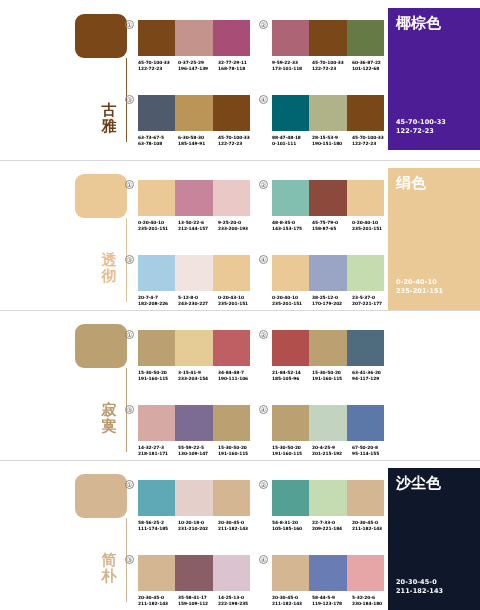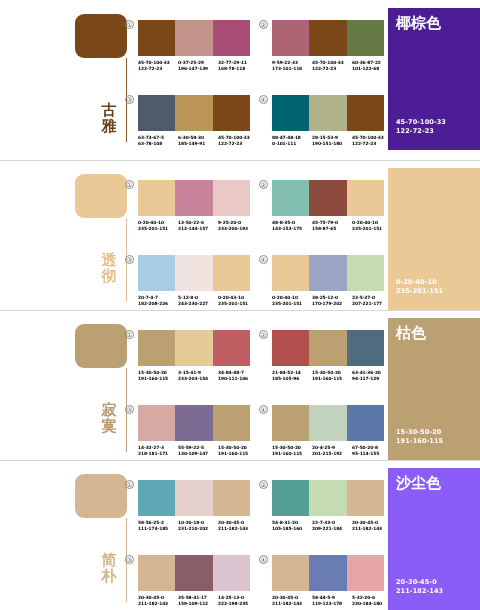--- a/index.html
+++ b/index.html
@@ -274,20 +274,21 @@
             <div class="cmyk">38-25-12-0</div>
             <div class="rgb">170-179-202</div>
           </div>
           <div class="col">
             <div class="cmyk">23-5-37-0</div>
             <div class="rgb">207-221-177</div>
           </div>
         </div>
       </div>
       <div class="name-panel" style="background: rgb(235, 201, 151);">
+        <div class="cname" style="color: rgb(255, 255, 255);">绢色</div>
         <div class="vals">
           <div style="color: rgb(255, 255, 255);">0-20-40-10</div>
           <div style="color: rgb(255, 255, 255);">235-201-151</div>
         </div>
       </div>
     </div>
     <div class="section" id="sec2" style="position: absolute; left: 0px; top: 310px; height: 150px;">
       <div class="big-swatch" style="background: rgb(187, 160, 114);"></div>
       <div class="vline" style="background: rgb(191, 161, 120);"></div>
       <div class="theme-label" style="color: rgb(185, 154, 109); top: 92px;">
@@ -375,27 +376,20 @@
           <div class="col">
             <div class="cmyk">20-4-25-9</div>
             <div class="rgb">201-215-192</div>
           </div>
           <div class="col">
             <div class="cmyk">67-50-20-8</div>
             <div class="rgb">95-114-155</div>
           </div>
         </div>
       </div>
-      <div class="name-panel" style="background: rgb(187, 160, 114);">
-        <div class="cname" style="color: rgb(255, 255, 255);">枯色</div>
-        <div class="vals">
-          <div style="color: rgb(255, 255, 255);">15-30-50-20</div>
-          <div style="color: rgb(255, 255, 255);">191-160-115</div>
-        </div>
-      </div>
     </div>
     <div class="section" id="sec3" style="position: absolute; left: 0px; top: 460px; height: 150px;">
       <div class="big-swatch" style="background: rgb(213, 182, 147);"></div>
       <div class="vline" style="background: rgb(213, 182, 147);"></div>
       <div class="theme-label" style="color: rgb(212, 180, 140); top: 92px;">
         <span>简</span>
         <span>朴</span>
       </div>
       <div class="pal" style="left: 138px; top: 20px;">
         <div class="marker">①</div>
@@ -478,21 +472,21 @@
           <div class="col">
             <div class="cmyk">58-44-5-9</div>
             <div class="rgb">119-123-178</div>
           </div>
           <div class="col">
             <div class="cmyk">5-32-20-6</div>
             <div class="rgb">230-184-180</div>
           </div>
         </div>
       </div>
-      <div class="name-panel" style="background: #8b5cf6;">
+      <div class="name-panel" style="background: #0f172a;">
         <div class="cname" style="color: rgb(255, 255, 255);">沙尘色</div>
         <div class="vals">
           <div style="color: rgb(255, 255, 255);">20-30-45-0</div>
           <div style="color: rgb(255, 255, 255);">211-182-143</div>
         </div>
       </div>
     </div>
     <div class="divider" style="top: 160px;"></div>
     <div class="divider" style="top: 310px;"></div>
     <div class="divider" style="top: 460px;"></div>

